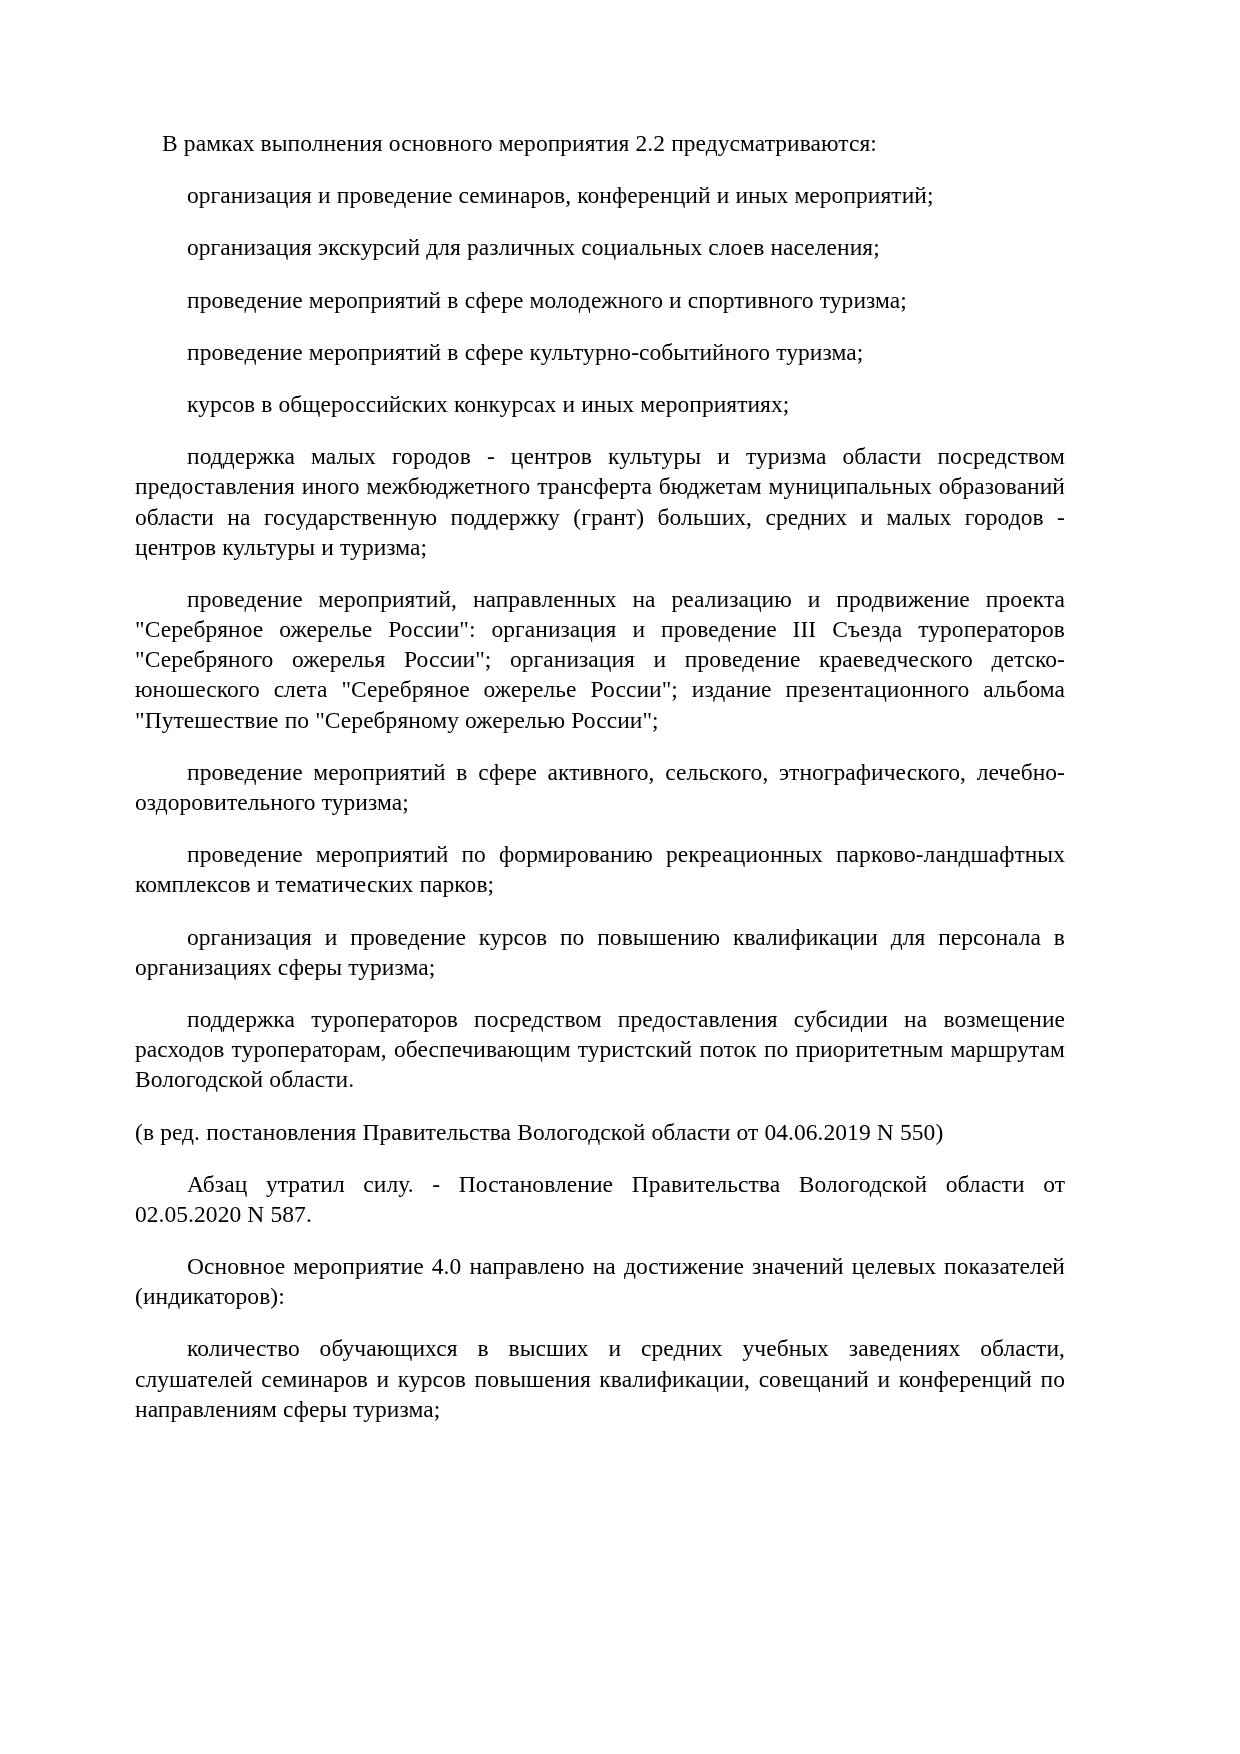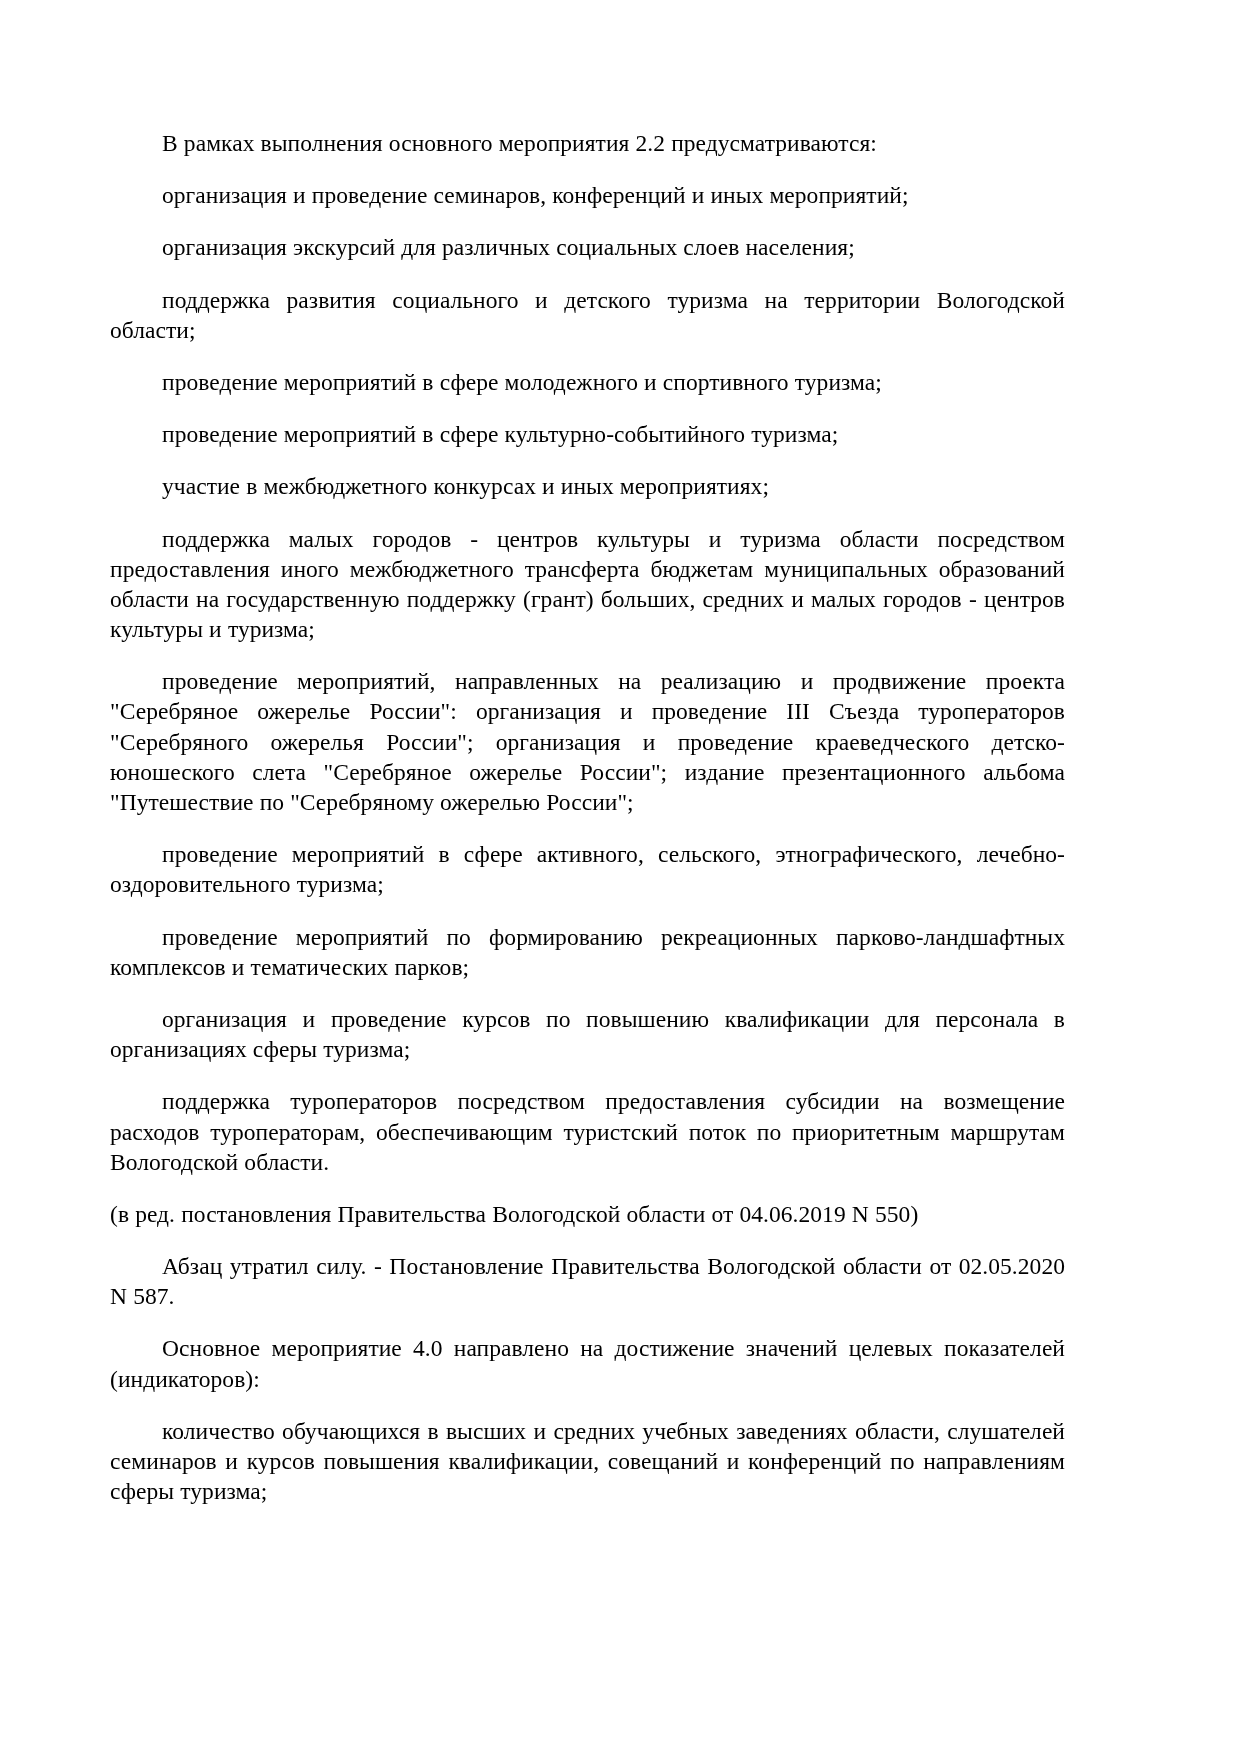--- a/index.html
+++ b/index.html
@@ -34,47 +34,47 @@
     line-height: 1.285;
     text-align: justify;
     text-indent: 52px;
     letter-spacing: 0.05px;
     word-spacing: 0.2px;
     -webkit-hyphens: none;
     hyphens: none;
   }
   p.para + p.para {
     margin-top: 22px;
+    margin-left: 25px;
   }
   
   p.para.tight {
     margin-top: 0;
     text-indent: 0;
   }
 </style>
 </head>
 <body>
 
 <div class="page">
   <div class="content">
 
     <p class="para">В рамках выполнения основного мероприятия 2.2 предусматриваются:</p>
 
     <p class="para">организация и проведение семинаров, конференций и иных мероприятий;</p>
 
 
     <p class="para">организация экскурсий для различных социальных слоев населения;</p>
 
-    <p class="para">поддержка развития социального и детского туризма на территории Вологодской области;</p>
 
     <p class="para">проведение мероприятий в сфере молодежного и спортивного туризма;</p>
 
     <p class="para">проведение мероприятий в сфере культурно-событийного туризма;</p>
 
-    <p class="para">участие в межбюджетного конкурсах и иных мероприятиях;</p>
+    <p class="para">курсов в общероссийских конкурсах и иных мероприятиях;</p>
 
     <p class="para">поддержка малых городов - центров культуры и туризма области посредством предоставления иного межбюджетного трансферта бюджетам муниципальных образований области на государственную поддержку (грант) больших, средних и малых городов - центров культуры и туризма;</p>
 
     <p class="para">проведение мероприятий, направленных на реализацию и продвижение проекта "Серебряное ожерелье России": организация и проведение III Съезда туроператоров "Серебряного ожерелья России"; организация и проведение краеведческого детско-юношеского слета "Серебряное ожерелье России"; издание презентационного альбома "Путешествие по "Серебряному ожерелью России";</p>
 
     <p class="para">проведение мероприятий в сфере активного, сельского, этнографического, лечебно-оздоровительного туризма;</p>
 
     <p class="para">проведение мероприятий по формированию рекреационных парково-ландшафтных комплексов и тематических парков;</p>
 
     <p class="para">организация и проведение курсов по повышению квалификации для персонала в организациях сферы туризма;</p>

